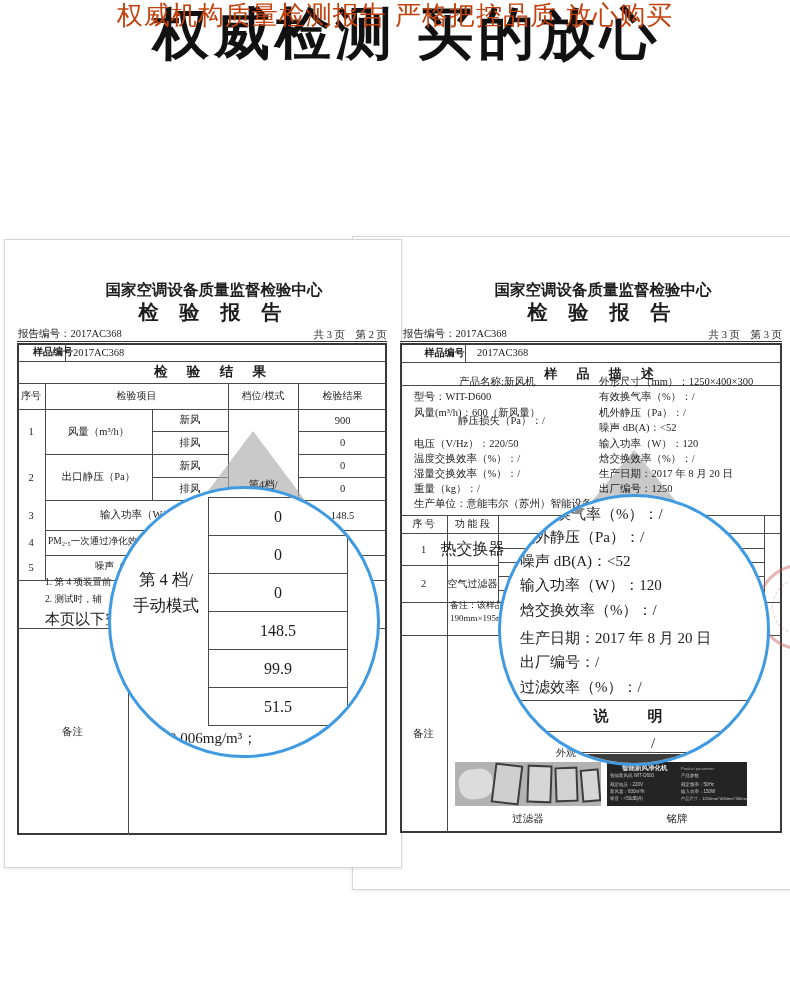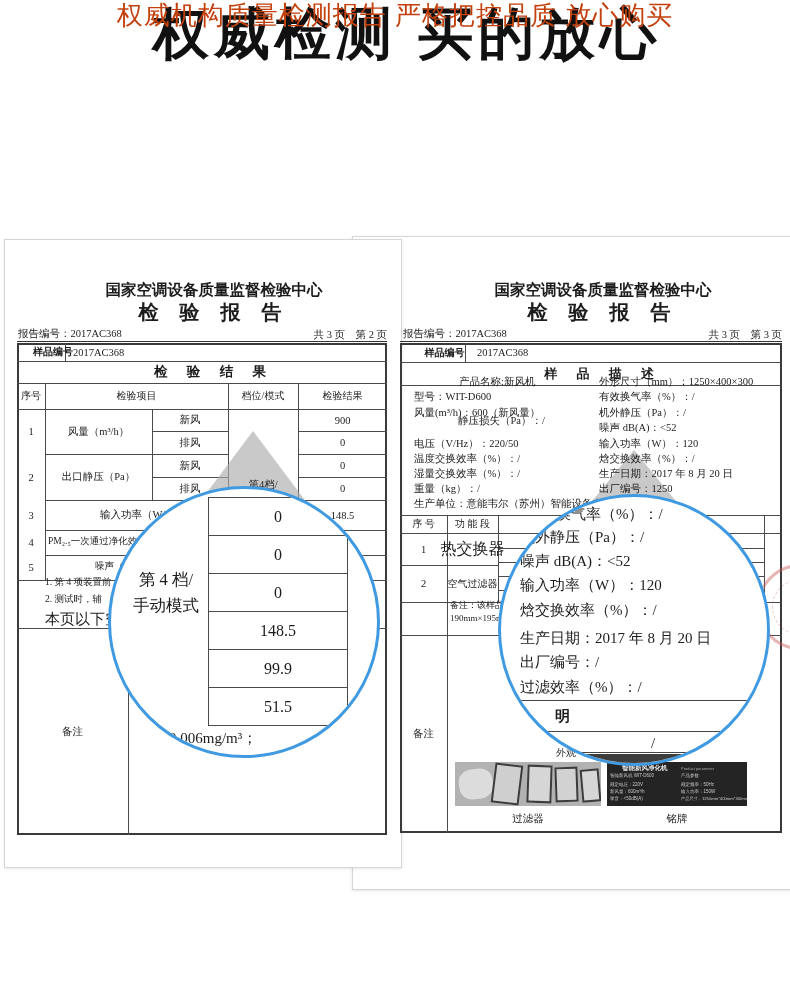--- a/index.html
+++ b/index.html
@@ -207,21 +207,21 @@
   <div class="tri" style="left:552px;top:450px;border-left:82px solid transparent;border-right:82px solid transparent;border-bottom:100px solid rgba(172,172,172,0.65);"></div>
   <div class="mag" style="left:498px;top:494px;width:272px;height:272px;">
     <div class="txt" style="left:55px;top:8px;font-size:15px;">换气率（%）：/</div>
     <div class="txt" style="left:19px;top:31px;font-size:15px;">机外静压（Pa）：/</div>
     <div class="txt" style="left:19px;top:55px;font-size:15px;">噪声 dB(A)：&lt;52</div>
     <div class="txt" style="left:19px;top:79px;font-size:15px;">输入功率（W）：120</div>
     <div class="txt" style="left:19px;top:104px;font-size:15px;">焓交换效率（%）：/</div>
     <div class="txt" style="left:19px;top:132px;font-size:15px;">生产日期：2017 年 8 月 20 日</div>
     <div class="txt" style="left:19px;top:156px;font-size:15px;">出厂编号：/</div>
     <div class="txt" style="left:19px;top:181px;font-size:15px;">过滤效率（%）：/</div>
-    <div style="position:absolute;left:0;right:0;top:203px;height:30px;border-top:1px solid #444;border-bottom:1px solid #444;display:flex;align-items:center;justify-content:flex-start;font-size:15px;font-weight:bold;letter-spacing:12px;">
+    <div style="position:absolute;left:0;right:0;top:203px;height:30px;border-top:1px solid #444;border-bottom:1px solid #444;display:flex;align-items:center;justify-content:center;font-size:15px;font-weight:bold;letter-spacing:12px;">
       <span>说　明</span>
     </div>
     <div class="txt" style="left:150px;top:237px;font-size:15px;">/</div>
     <div class="hl" style="left:0;right:0;top:255px;width:272px;background:#444;"></div>
     <div style="position:absolute;left:52px;top:257px;width:150px;height:30px;background:#3d3d3d;"></div>
   </div>
 
 </div>
 
 </body></html>

